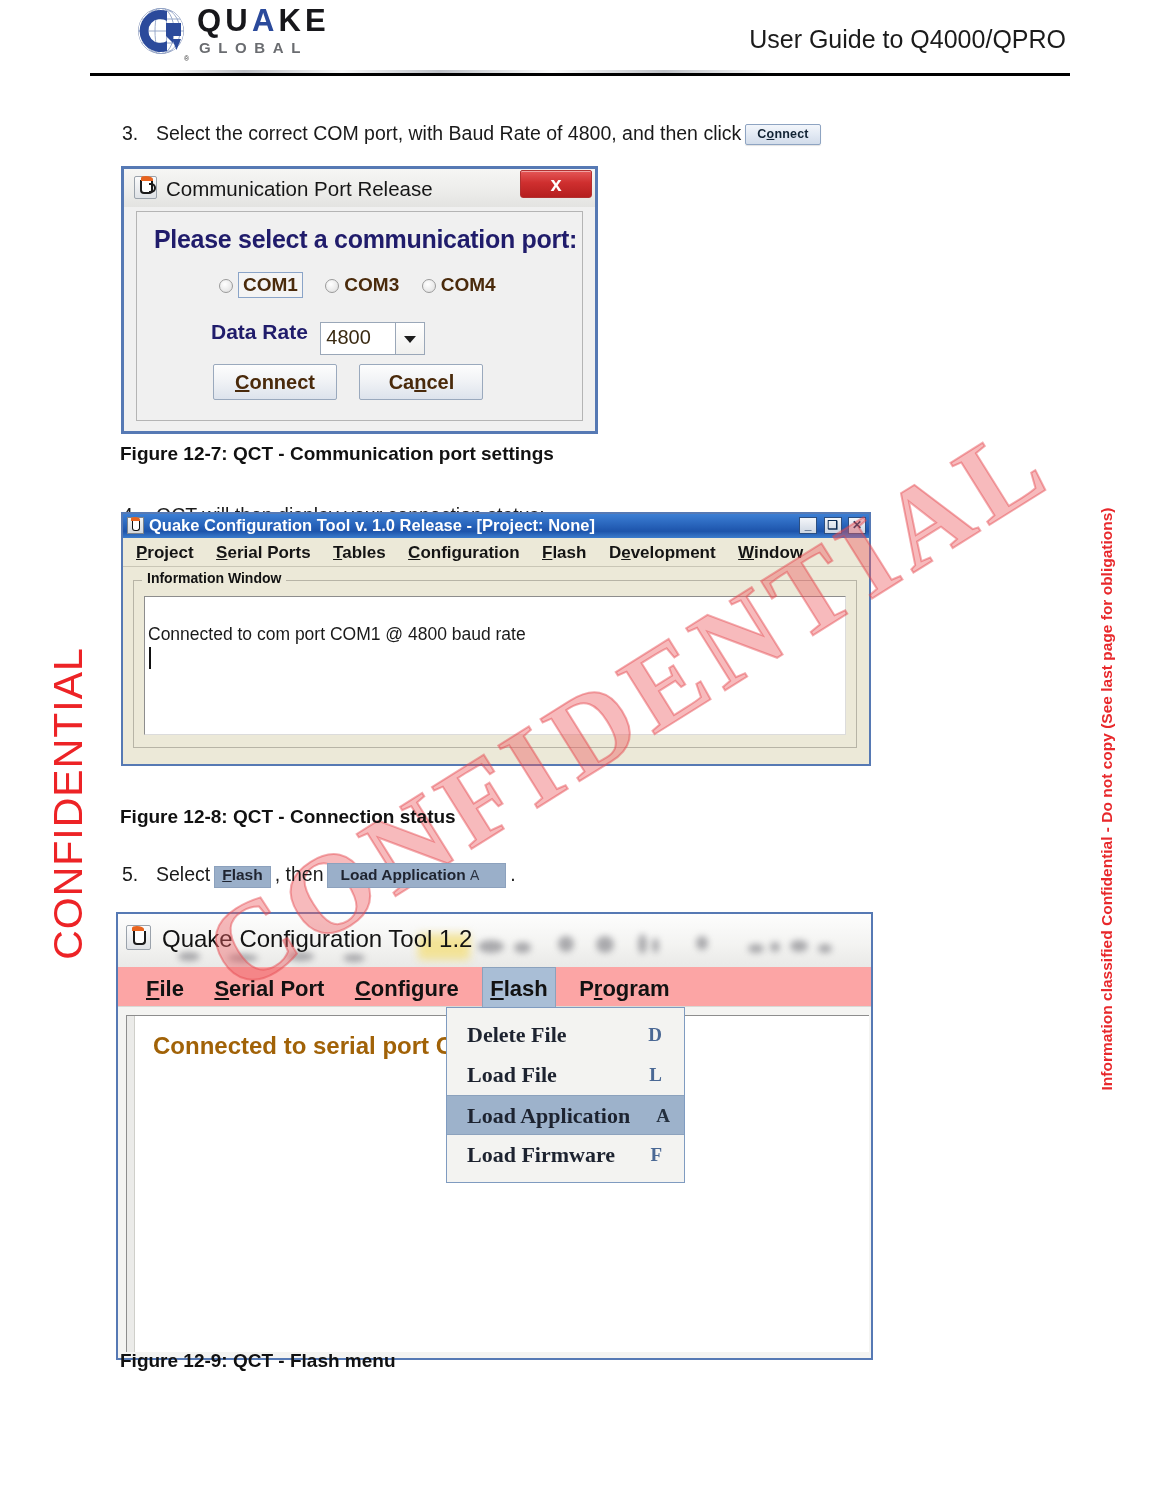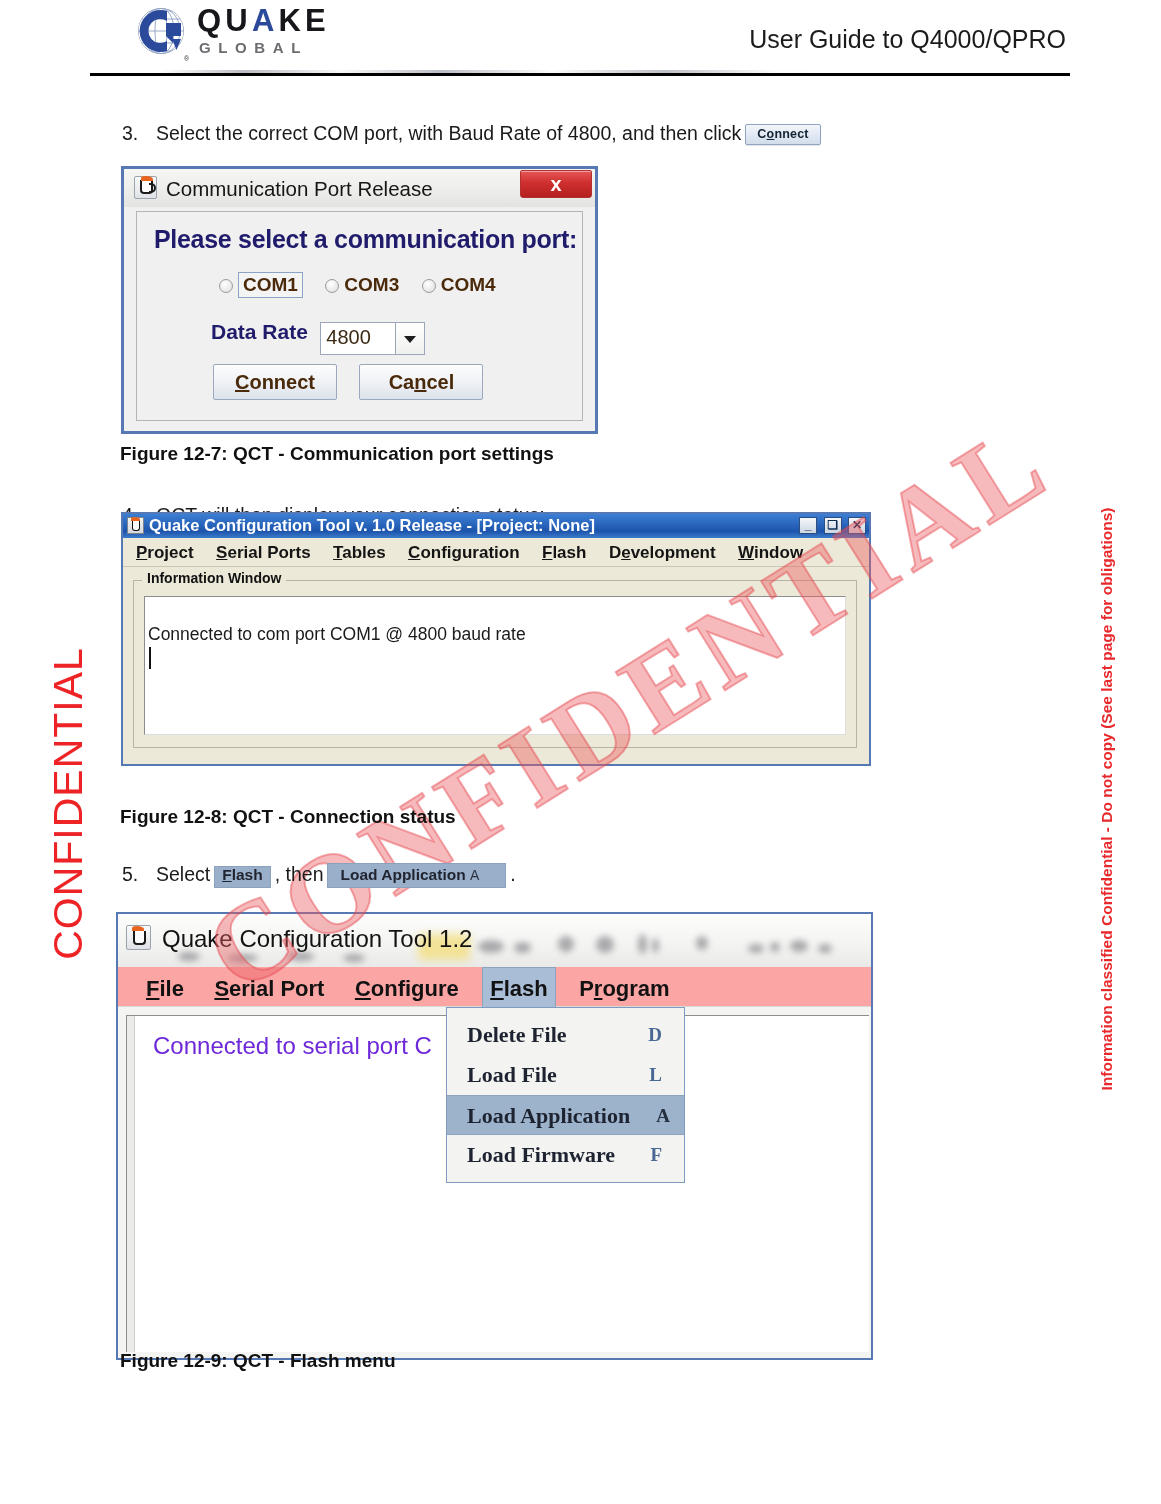--- a/index.html
+++ b/index.html
@@ -396,21 +396,21 @@
     position: absolute; left: 0; top: 93px; right: 0; bottom: 0;
     background: #f4f4f2;
   }
   .s3-panel {
     position: absolute; left: 8px; top: 8px; right: 2px; bottom: 6px;
     background: #fff;
     border-top: 1.5px solid #8d8d8d; border-left: 1.5px solid #8d8d8d;
   }
   .s3-conn {
     position: absolute; left: 26px; top: 16px;
-    font-size: 24px; font-weight: normal; color: #6d28d9;
+    font-size: 24px; font-weight: bold; color: #a16207;
     white-space: nowrap;
     font-family: "Liberation Sans", sans-serif;
   }
   .s3-scroll-l {
     position: absolute; left: 0; top: 0; width: 8px; bottom: 0;
     background: #ebebe9; border-right: 1px solid #cfcfca;
   }
   
   .s3-dropdown {
     position: absolute; left: 328px; top: 93px;

